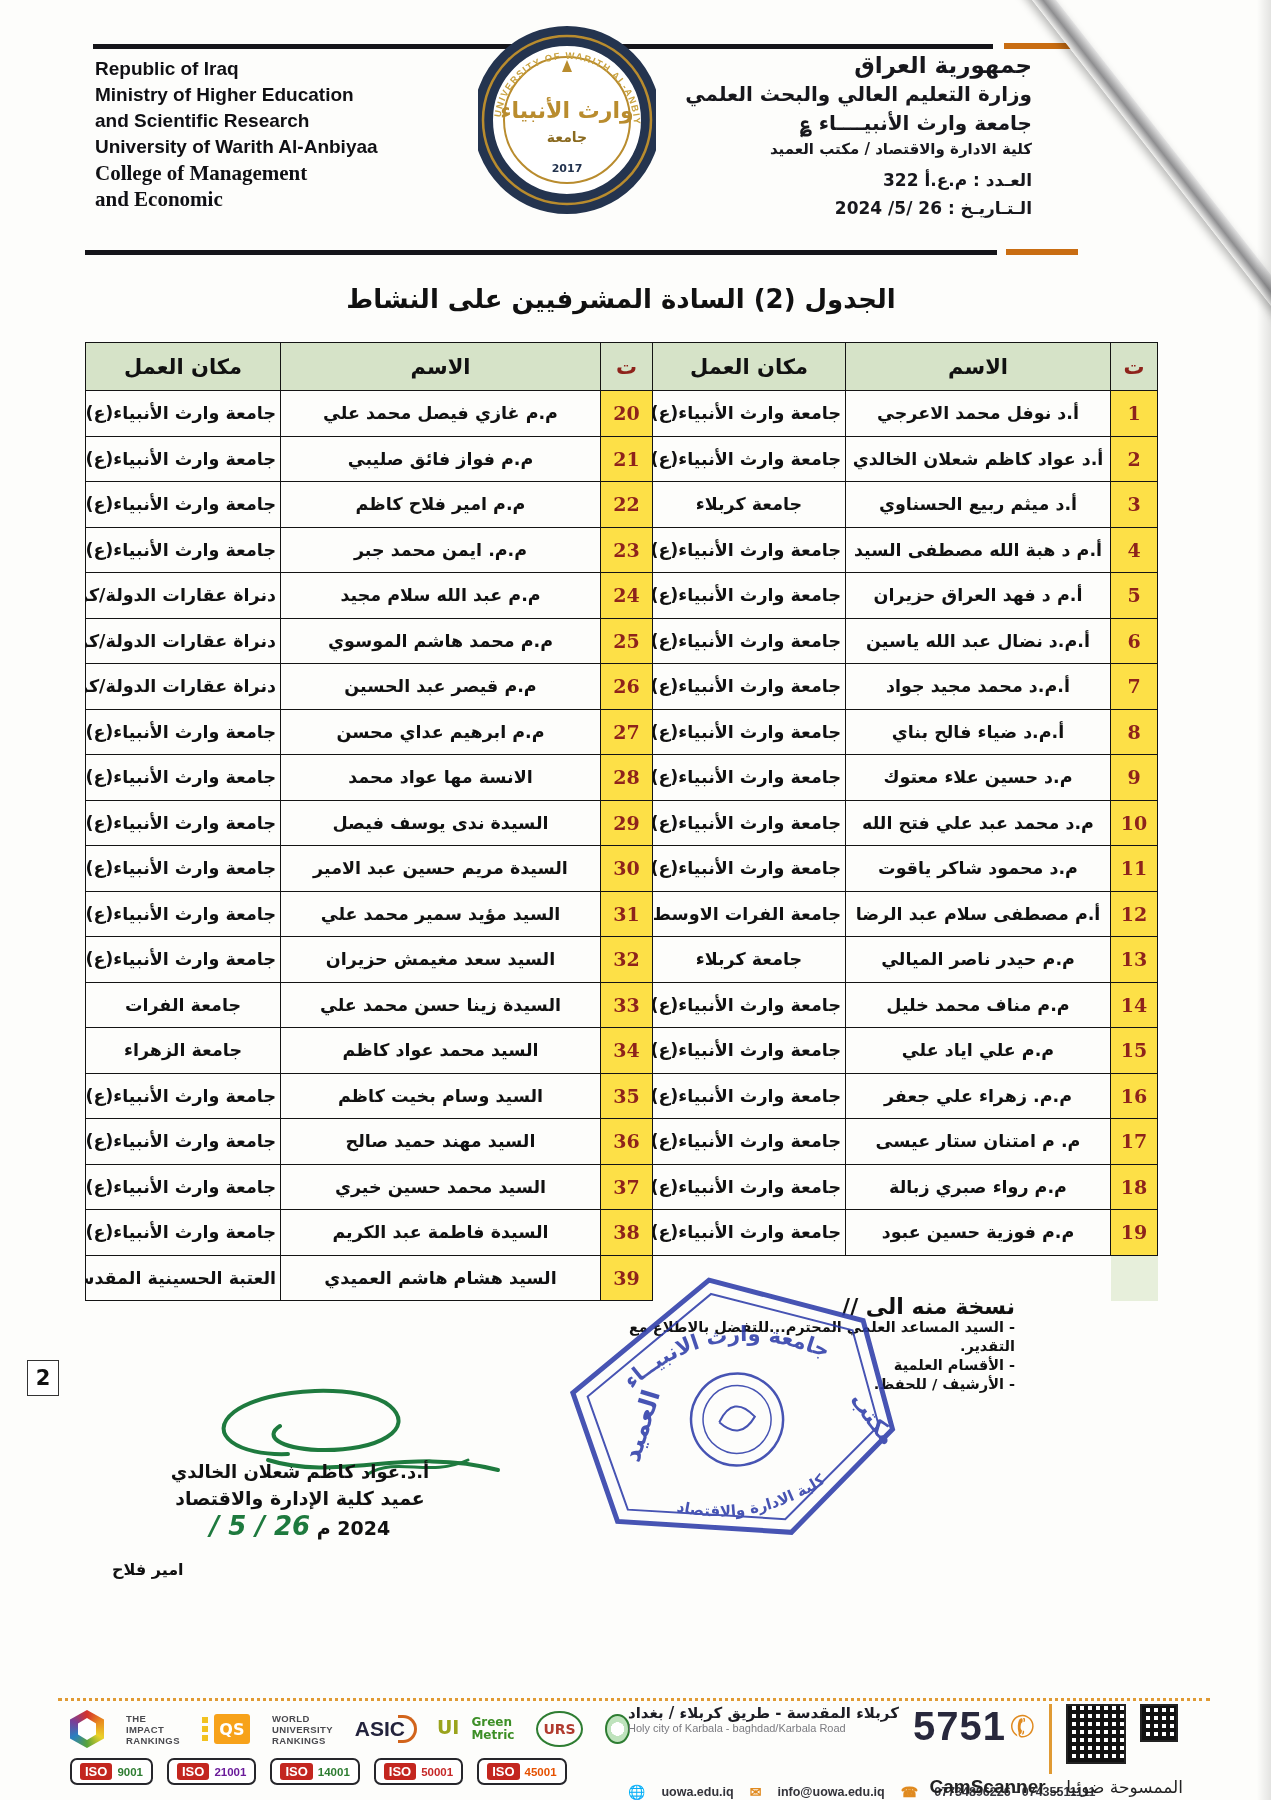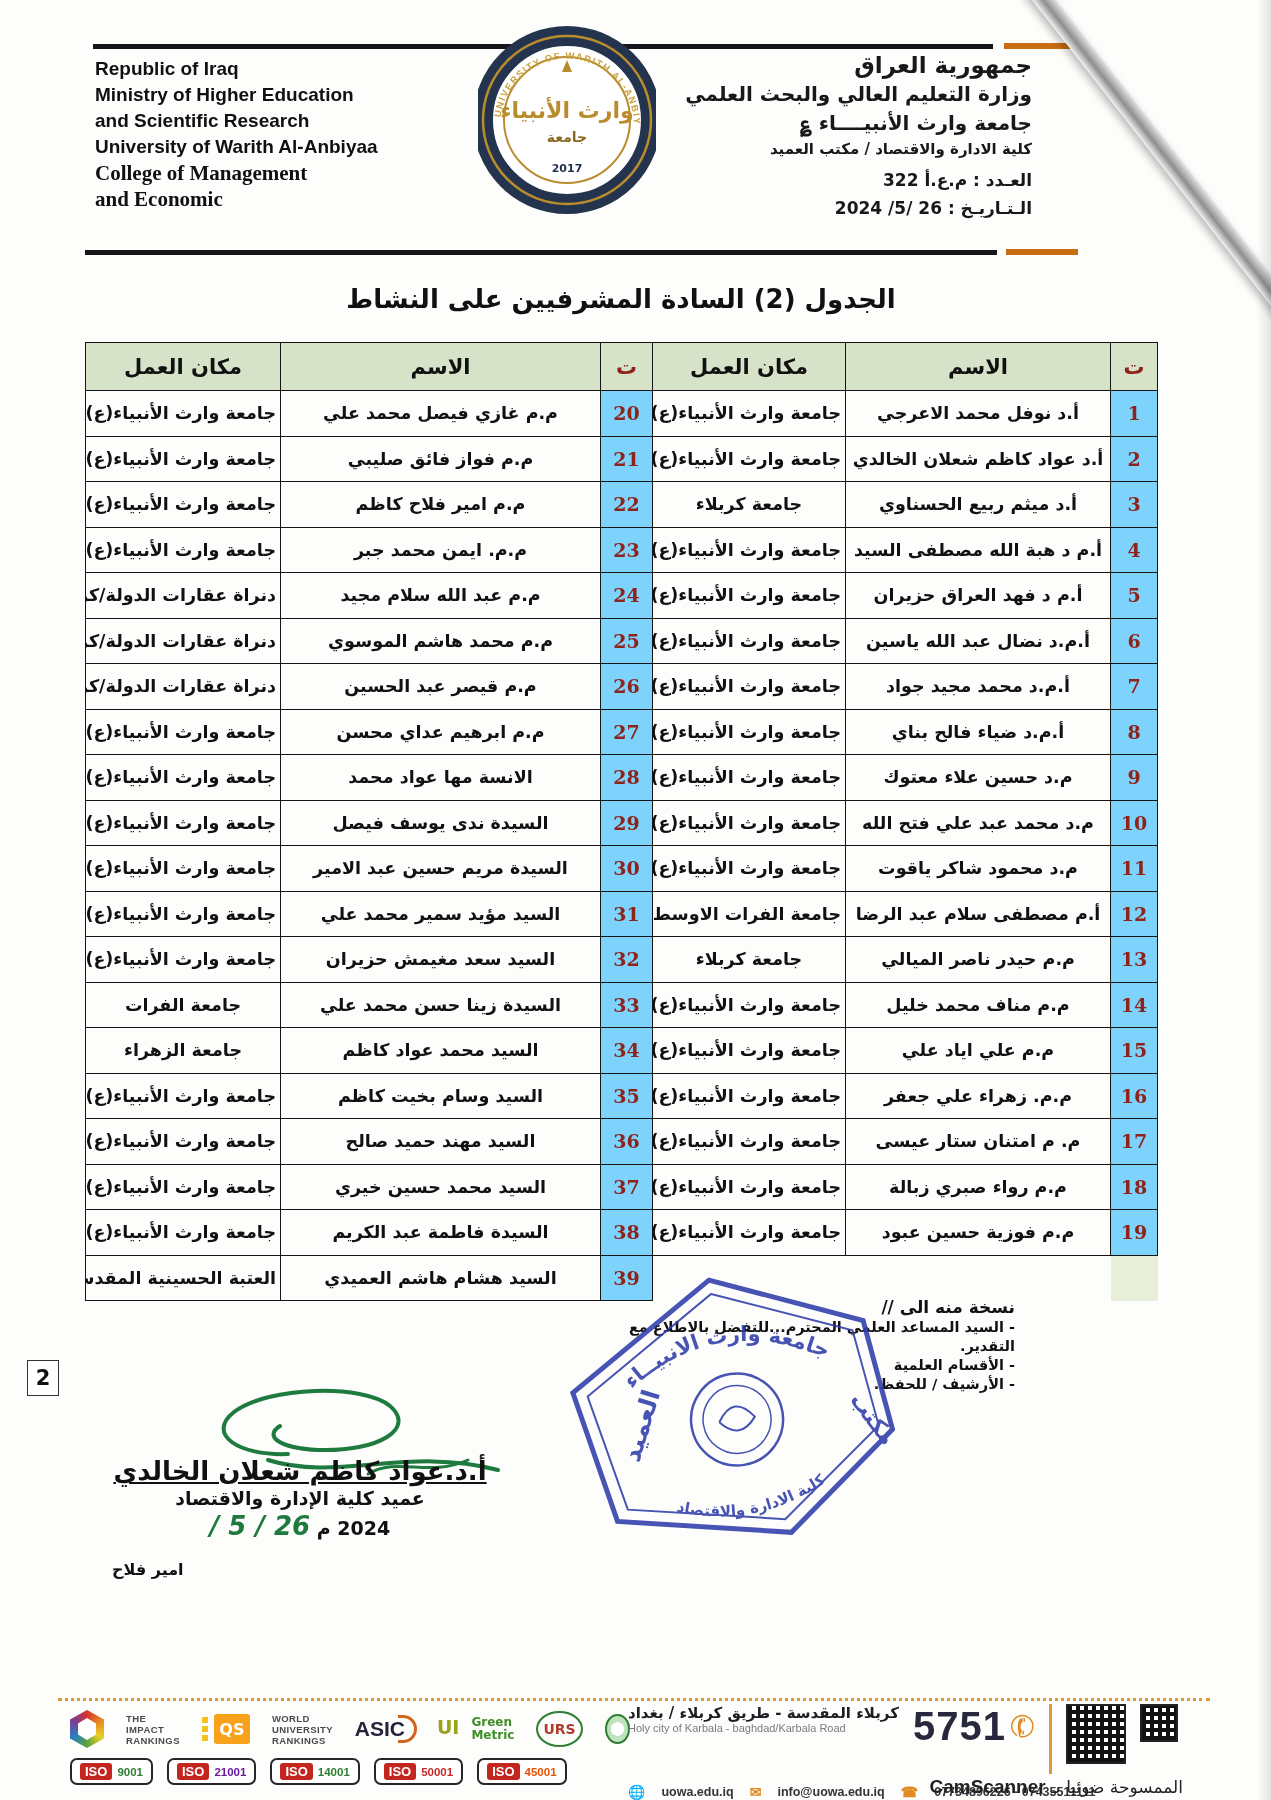--- a/index.html
+++ b/index.html
@@ -30,36 +30,36 @@
   #title{position:absolute;left:85px;top:284px;width:1072px;text-align:center;
          font-size:26px;font-weight:bold;direction:rtl;}
   
   #tbl{position:absolute;left:85px;top:342px;width:1072px;border-collapse:collapse;
        table-layout:fixed;direction:ltr;}
   #tbl th,#tbl td{border:1.6px solid #141414;padding:0 4px;text-align:center;
        vertical-align:middle;font-weight:bold;overflow:hidden;white-space:nowrap;}
   #tbl th{height:47px;background:#d6e3c8;font-size:21px;}
   #tbl th.no-h{color:#8e231b;}
   #tbl td{height:44.5px;font-size:17.5px;direction:rtl;}
-  #tbl td.no{background:#7dd3fc;color:#8e231b;font-size:19px;font-family:"DejaVu Serif",serif;}
+  #tbl td.no{background:#fde047;color:#8e231b;font-size:19px;font-family:"DejaVu Serif",serif;}
   #tbl td.void{border:none;background:transparent;}
   #tbl td.void-green{border:none;background:#e7efdb;}
   
   #sig-scribble{position:absolute;left:168px;top:1386px;width:340px;height:116px;}
   #sig-block{position:absolute;left:100px;top:1458px;width:400px;text-align:center;
              direction:rtl;font-weight:bold;}
-  #sig-block .n{font-size:26px;line-height:27px;text-decoration:underline;}
+  #sig-block .n{font-size:18px;line-height:27px;}
   #sig-block .t{font-size:19px;line-height:26px;}
   #sig-block .d{font-size:19px;line-height:30px;}
   #sig-block .hand{color:#1e7a3e;font-size:26px;font-style:italic;letter-spacing:4px;}
   #clerk{position:absolute;left:112px;top:1560px;font-size:16px;font-weight:bold;direction:rtl;}
   
   #dist{position:absolute;right:256px;top:1296px;width:440px;direction:rtl;text-align:right;
         font-weight:bold;}
-  #dist .h{font-size:17px;line-height:22px;}
+  #dist .h{font-size:22px;line-height:22px;}
   #dist .it{font-size:14.5px;line-height:19px;}
   
   #stamp{position:absolute;left:558px;top:1268px;width:350px;height:290px;
          transform:rotate(-9deg);opacity:.88;pointer-events:none;}
   
   #pageno{position:absolute;left:27px;top:1360px;width:30px;height:34px;border:1.6px solid #333;
           text-align:center;font-size:21px;line-height:34px;font-weight:bold;background:#fff;}
   
   #foot-rule{position:absolute;left:58px;top:1698px;width:1152px;border-top:3px dotted #e09a33;}
   #foot-left{position:absolute;left:70px;top:1708px;width:560px;}

